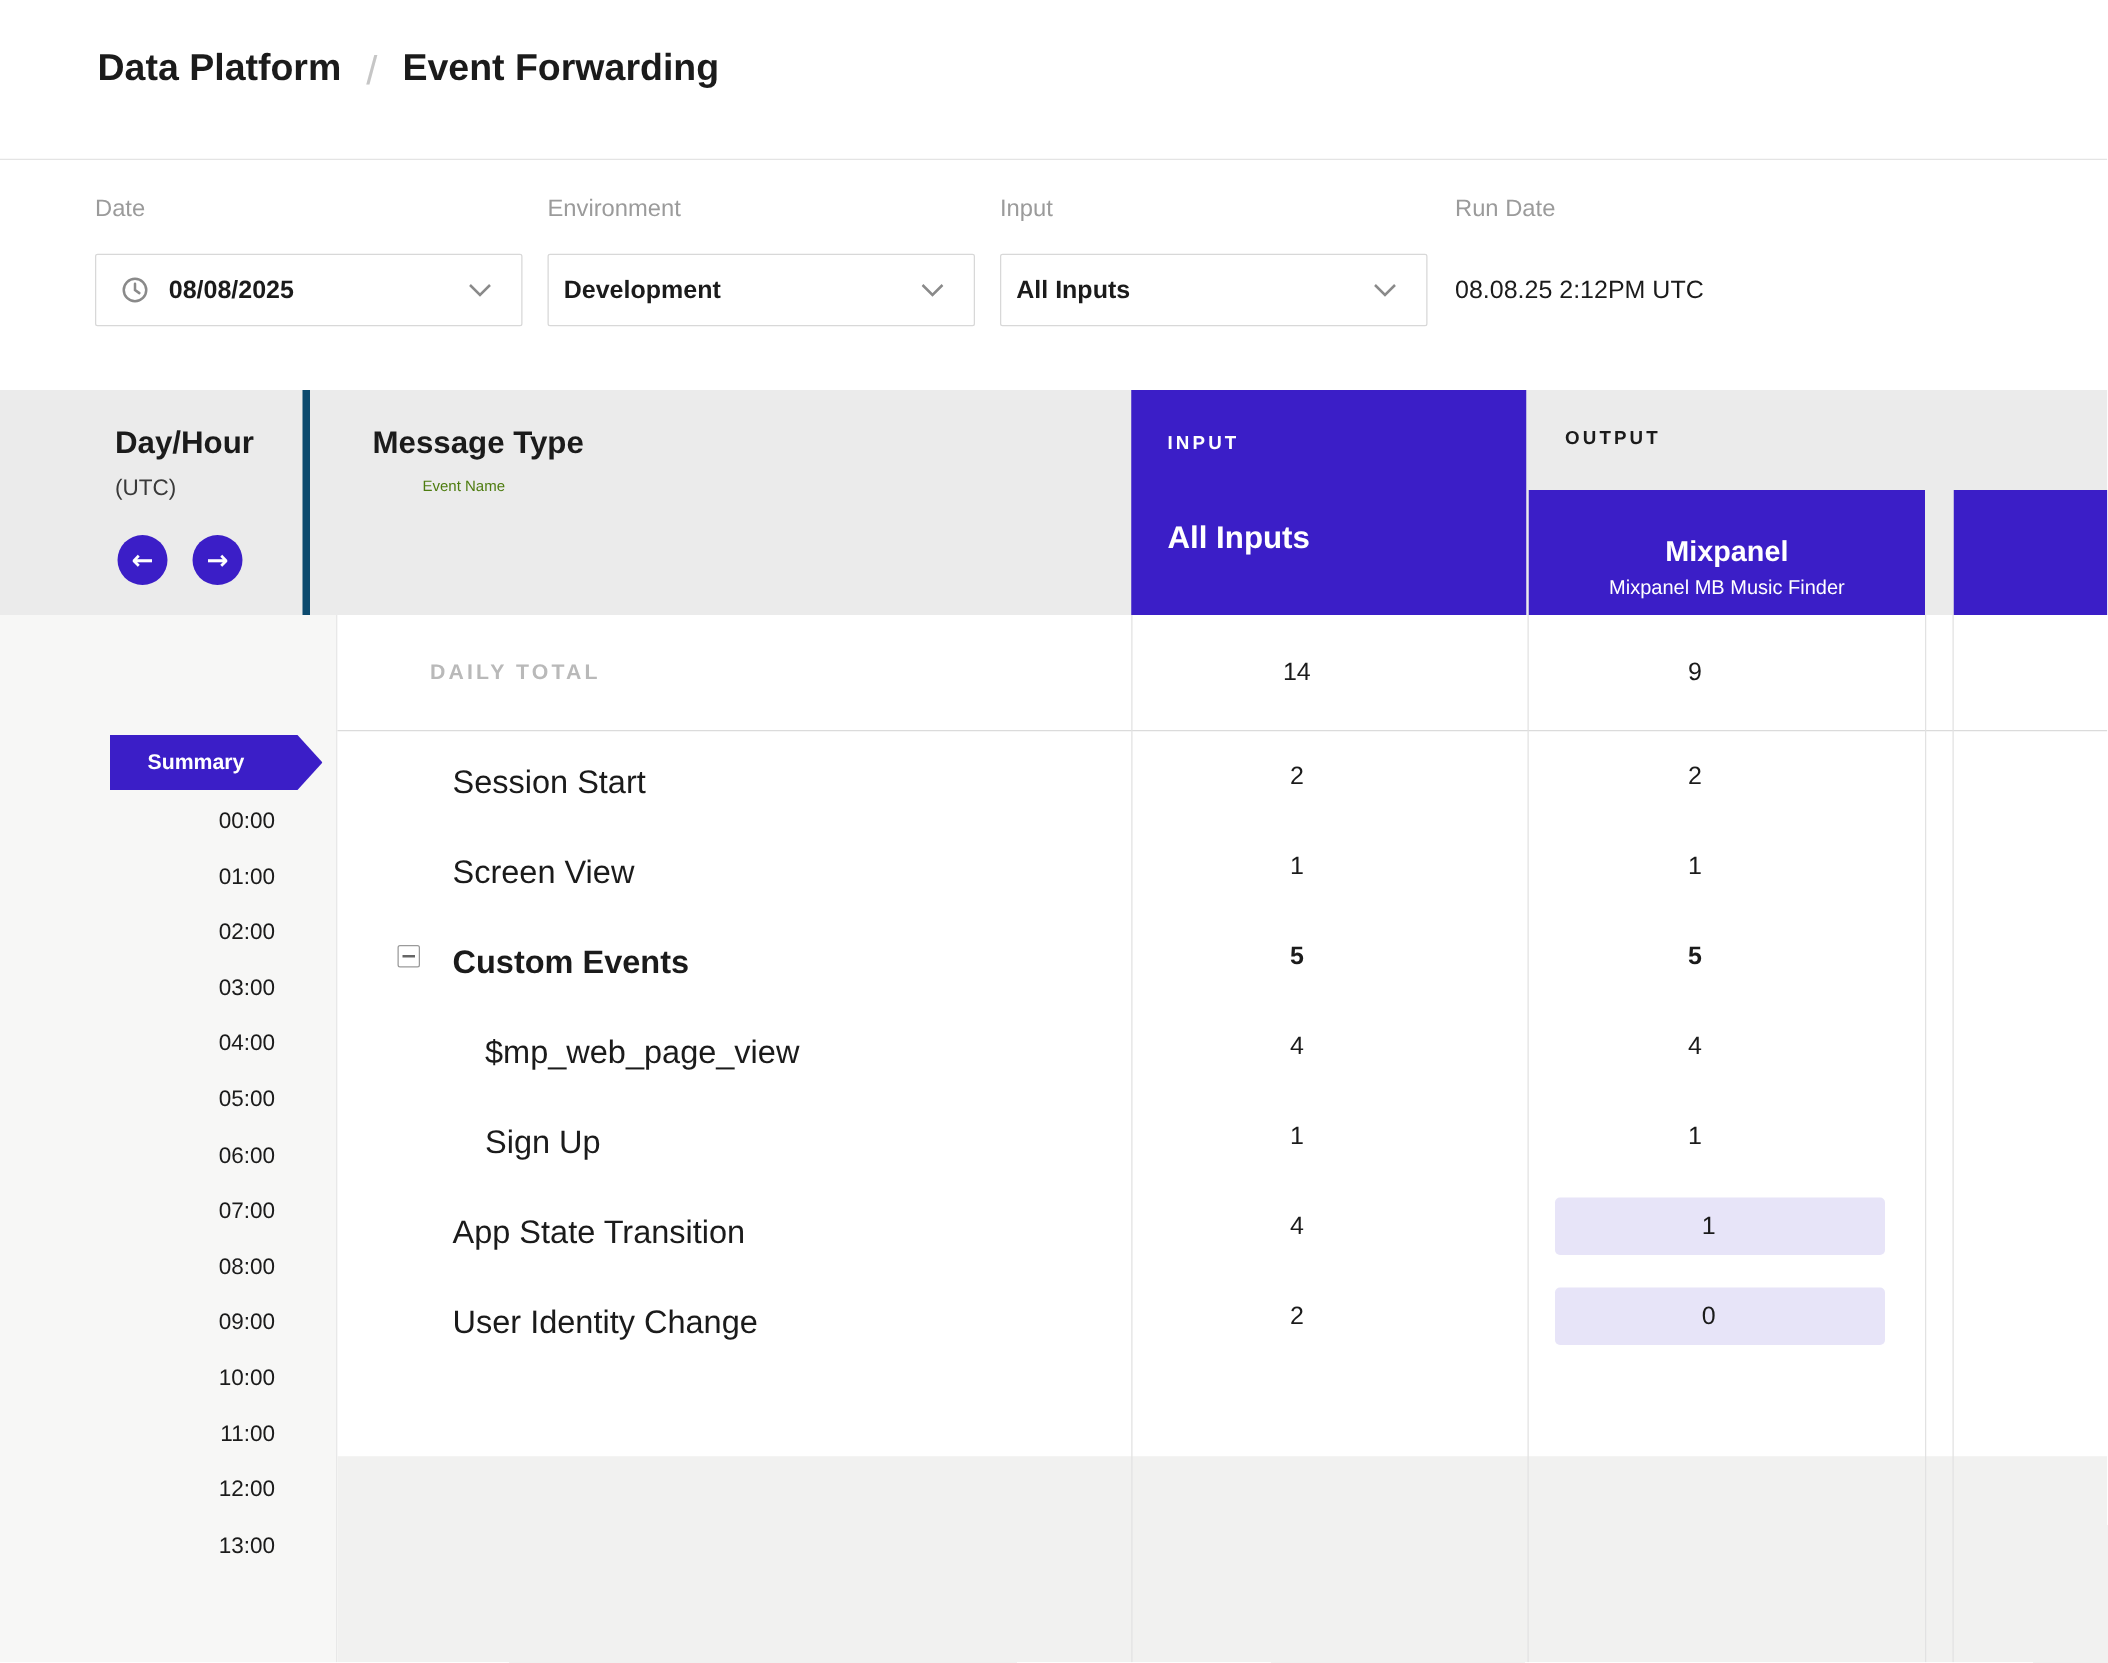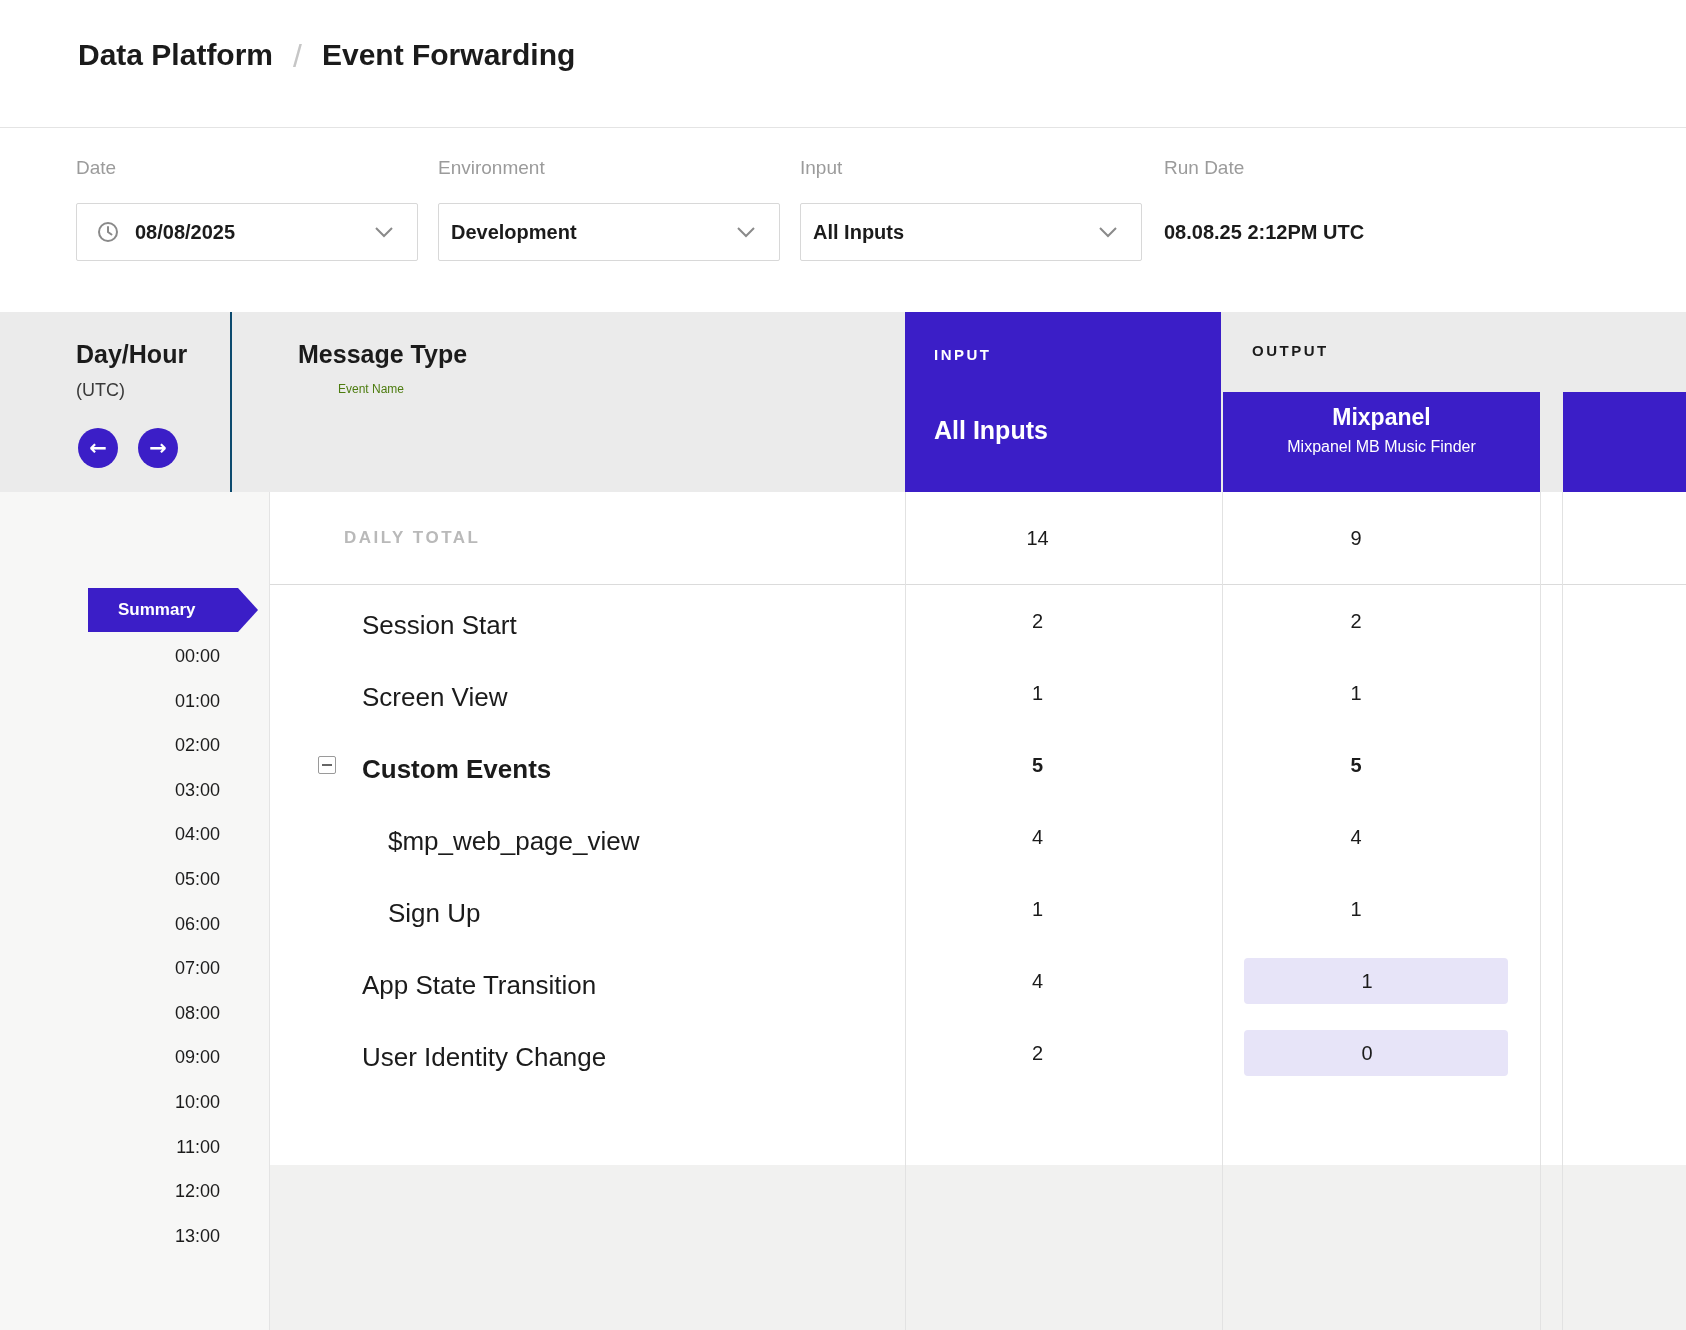--- a/index.html
+++ b/index.html
@@ -23,37 +23,37 @@
   
   .filters{position:absolute;left:0;top:129px;width:100%;height:183px;background:#fff}
   .flabel{position:absolute;top:28px;font-size:19px;color:#9B9B9B}
   .fl-date{left:76px}.fl-env{left:438px}.fl-input{left:800px}.fl-run{left:1164px}
   .dd{position:absolute;top:74px;width:342px;height:58px;background:#fff;border:1px solid #D8D8D8;border-radius:2px;display:flex;align-items:center;cursor:pointer}
   .dd-date{left:76px}.dd-env{left:438px}.dd-input{left:800px}
   .dd-text{font-size:20px;font-weight:700;margin-left:12px}
   .dd-date .dd-text{margin-left:16px}
   .dd-clock{margin-left:20px;display:flex;align-items:center}
   .dd-chev{margin-left:auto;margin-right:24px;display:flex;align-items:center}
-  .runval{position:absolute;left:1164px;top:74px;height:58px;line-height:58px;font-size:20px;font-weight:700}
+  .runval{position:absolute;left:1164px;top:74px;height:58px;line-height:58px;font-size:20px;font-weight:400}
 
   
   .ghead{position:absolute;left:0;top:312px;width:100%;height:180px;background:var(--hdr-gray)}
-  .dayhour{position:absolute;left:0;top:0;width:232px;height:100%;border-right:2px solid #0c4a6e}
+  .dayhour{position:absolute;left:16px;top:0;width:232px;height:100%;border-right:6px solid #0c4a6e}
   .dh-title{position:absolute;left:76px;top:28px;font-size:25px;font-weight:700}
   .dh-sub{position:absolute;left:76px;top:68px;font-size:18px;color:#3A3A3A}
   .nav-btns{position:absolute;left:78px;top:116px;display:flex;gap:20px}
   .nav-btn{width:40px;height:40px;border-radius:50%;background:var(--purple);color:#fff;border:none;font-size:21px;font-weight:700;display:flex;align-items:center;justify-content:center;cursor:pointer;font-family:"DejaVu Sans",sans-serif}
   .mt-title{position:absolute;left:298px;top:28px;font-size:25px;font-weight:700}
   .mt-sub{position:absolute;left:338px;top:70px;font-size:12px;color:#4d7c0f}
   .input-block{position:absolute;left:905px;top:0;width:316px;height:180px;background:var(--purple);color:#fff}
   .input-label{position:absolute;left:29px;top:34px;font-size:15px;font-weight:700;letter-spacing:2.5px}
   .input-value{position:absolute;left:29px;top:104px;font-size:25px;font-weight:700}
   .output-label{position:absolute;left:1252px;top:30px;font-size:15px;font-weight:700;letter-spacing:2.5px;color:#1B1B1B}
   .mix-block{position:absolute;left:1223px;top:80px;width:317px;height:100px;background:var(--purple);color:#fff;text-align:center}
-  .mix-name{margin-top:12px;font-size:23px;font-weight:700}
+  .mix-name{margin-top:36px;font-size:23px;font-weight:700}
   .mix-sub{margin-top:7px;font-size:16px}
   .next-block{position:absolute;left:1563px;top:80px;width:123px;height:100px;background:var(--purple)}
 
   
   .timecol{position:absolute;left:0;top:492px;width:270px;height:838px;background:#F7F7F6;border-right:1px solid #E4E4E4}
   .summary-flag{position:absolute;left:88px;top:96px;width:170px;height:44px;background:var(--purple);color:#fff;
     font-size:17px;font-weight:700;display:flex;align-items:center;padding-left:30px;cursor:pointer;
     clip-path:polygon(0 0,calc(100% - 20px) 0,100% 50%,calc(100% - 20px) 100%,0 100%)}
   .hours{position:absolute;left:0;top:142px;width:220px}
   .hour{height:44.6px;line-height:44.6px;text-align:right;font-size:18px;font-weight:400;cursor:pointer}

